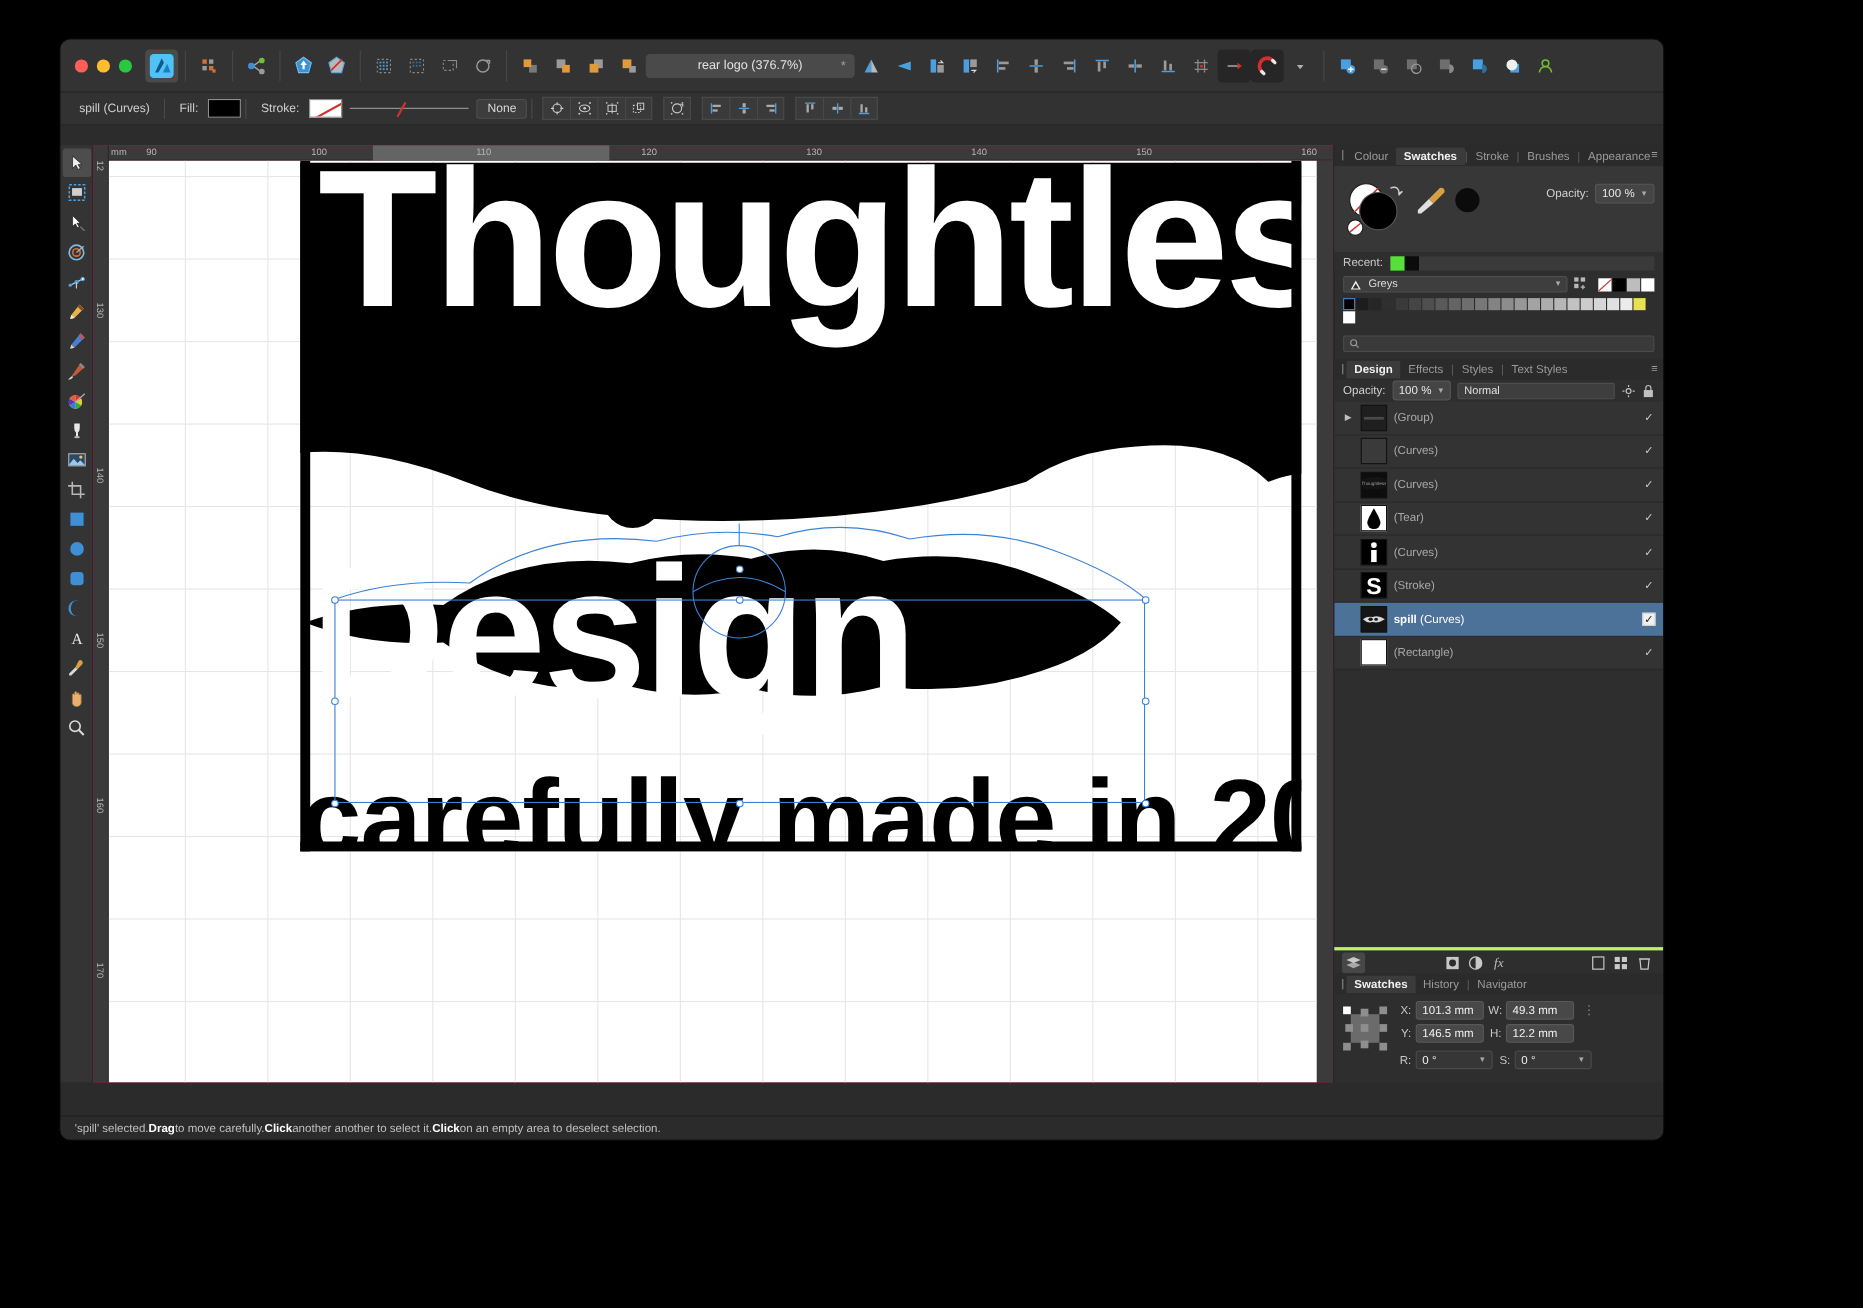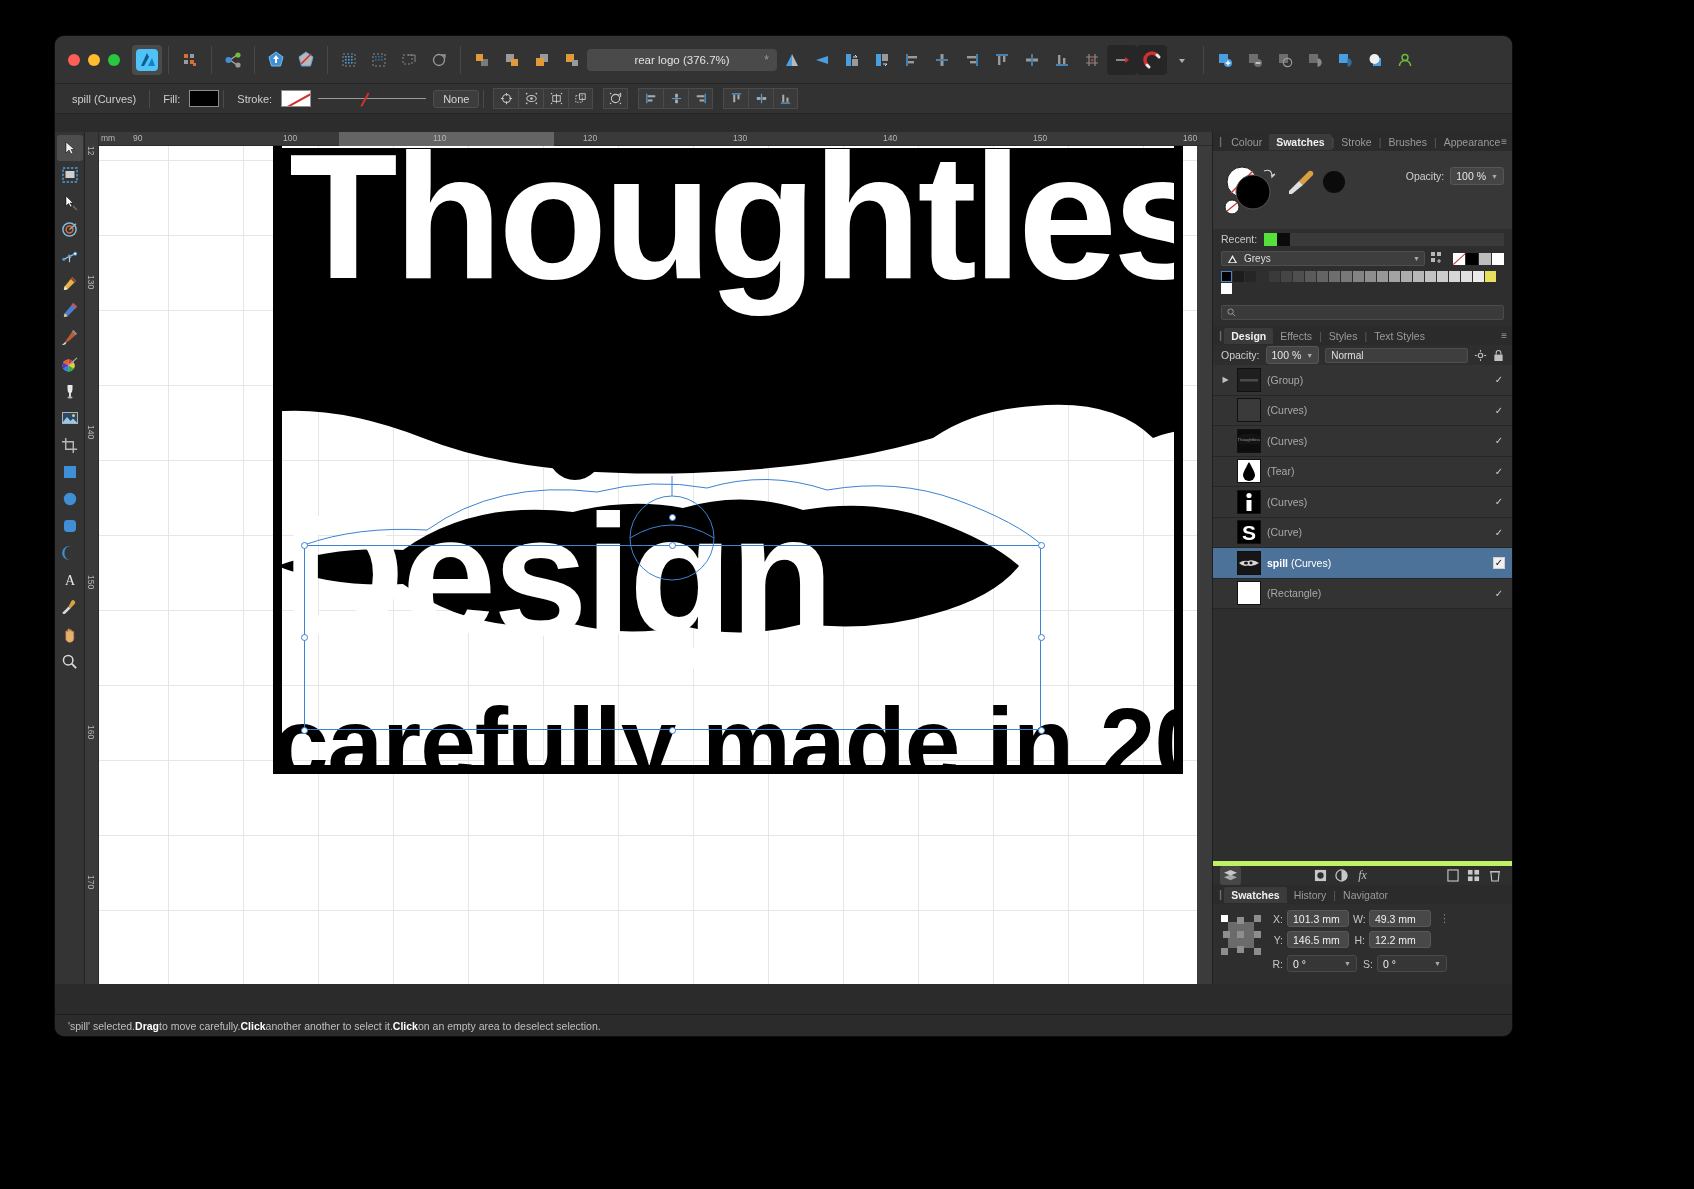--- a/index.html
+++ b/index.html
@@ -143,21 +143,21 @@
     display:flex;align-items:center;justify-content:center; overflow:hidden;}
   .lname{ flex:1; font-size:10.5px; color:#a8a8a8; }
   .lrow.sel .lname{ color:#ffffff; }
   .lname b{ color:#e8e8e8; font-weight:bold; }
   .lrow.sel .lname b{ color:#fff; }
   .lcheck{ width:12px;height:12px; font-size:10px; color:#cfcfcf;
     display:flex;align-items:center;justify-content:center;}
   .lcheck.boxed{ border:1px solid #d0d0d0; background:#f0f0f0; color:#111; }
 
   .layerbtns{ height:24px; background:#2e2e2e; display:flex; align-items:flex-end;
-    padding:0 7px; border-top:5px solid #bef264;}
+    padding:0 7px; border-top:3px solid #bef264;}
   .lbtn{ width:21px;height:19px; display:flex;align-items:center;justify-content:center;
      color:#bdbdbd; font-size:11px;}
   .lbtn.on{ background:#474747; border-radius:3px;}
 
   .transformpanel{ background:#2e2e2e; }
   .tgrid{ padding:6px 8px 8px 8px; display:flex; gap:10px; }
   .anchor{ width:40px;height:40px; position:relative; margin-top:5px;}
   .anchor i{ position:absolute; width:7px;height:7px; background:#8e8e8e;}
   .anchor i.a{ background:#ffffff; }
   .anchorbg{ position:absolute; left:7px; top:7px; width:26px;height:26px;
@@ -1002,21 +1002,21 @@
         </div>
 
         <div class="lrow">
           <span class="larrow"></span>
           <div class="lthumb">
             <svg width="22" height="22" viewBox="0 0 22 22">
               <rect width="22" height="22" fill="#000"></rect>
               <text x="11" y="19" font-family="Liberation Sans, sans-serif" font-size="21" font-weight="bold" fill="#fff" text-anchor="middle">S</text>
             </svg>
           </div>
-          <span class="lname">(Curve)</span>
+          <span class="lname">(Stroke)</span>
           <span class="lcheck">✓</span>
         </div>
 
         <div class="lrow sel">
           <span class="larrow"></span>
           <div class="lthumb">
             <svg width="22" height="22" viewBox="0 0 22 22">
               <rect width="22" height="22" fill="#161616"></rect>
               <path d="M1 11 Q5 8 10 9 Q15 7 21 11 Q15 15 10 13.5 Q5 15 1 11 Z" fill="#d8d8d8"></path>
               <ellipse cx="8" cy="11" rx="2" ry="1.6" fill="#161616"></ellipse>

